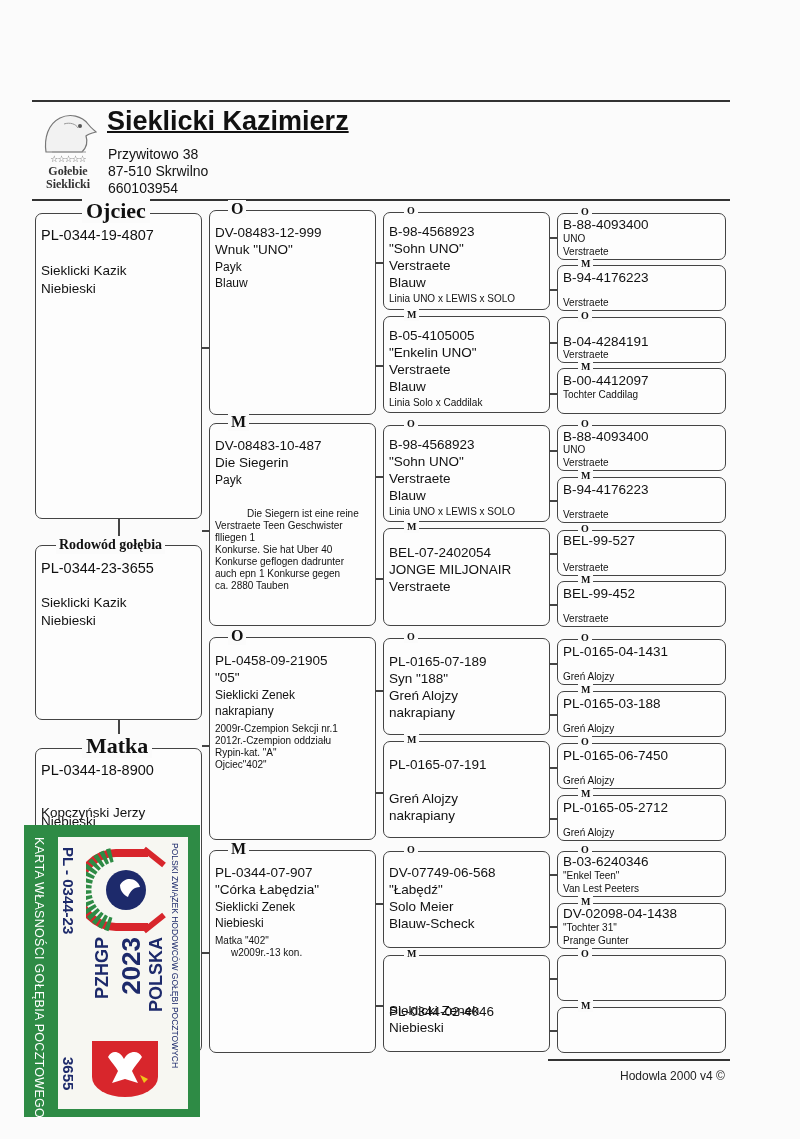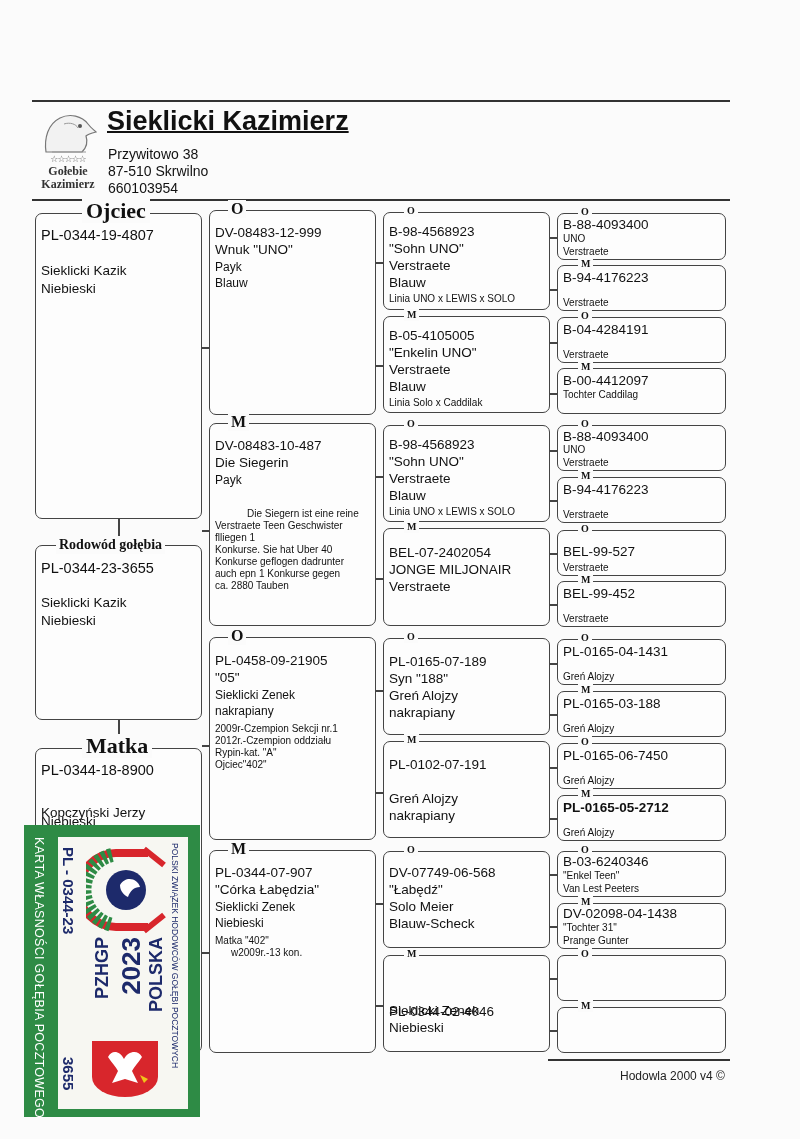--- a/index.html
+++ b/index.html
@@ -46,21 +46,21 @@
 
 <div class="logo">
   <svg width="68" height="48" viewBox="0 0 68 48">
     <path d="M12 44 C10 30 14 16 26 10 C36 5 48 8 54 16 C57 20 60 22 62 24 C58 25 54 26 52 28 C54 34 52 40 48 44 Z" fill="#f2f2f2" stroke="#777" stroke-width="1.2"></path>
     <path d="M30 16 C36 14 42 16 44 20" fill="none" stroke="#999" stroke-width="1"></path>
     <circle cx="46" cy="18" r="2" fill="#555"></circle>
     <path d="M18 44 L52 44" stroke="#999" stroke-width="1"></path>
   </svg>
   <div class="logo-stars">☆☆☆☆☆</div>
   <div class="logo-t1">Gołebie</div>
-  <div class="logo-t2">Kazimierz</div>
+  <div class="logo-t2">Sieklicki</div>
 </div>
 
 <div class="owner-name">Sieklicki Kazimierz</div>
 <div class="owner-line" style="top:146px;">Przywitowo  38</div>
 <div class="owner-line" style="top:163px;">87-510 Skrwilno</div>
 <div class="owner-line" style="top:180px;">660103954</div>
 
 <div class="box" style="left:35px; top:213px; width:167px; height:306px;">
   <span class="tag lg" style="left:46px;">Ojciec</span>
   <div class="line f15" style="top:13px;">PL-0344-19-4807</div>
@@ -176,21 +176,21 @@
 </div>
 <div class="box" style="left:383px; top:638px; width:167px; height:97px;">
   <span class="tag sm" style="left:20px;">O</span>
   <div class="line f14" style="top:15px;">PL-0165-07-189</div>
   <div class="line f14" style="top:32px;">Syn "188"</div>
   <div class="line f14" style="top:49px;">Greń Alojzy</div>
   <div class="line f14" style="top:66px;">nakrapiany</div>
 </div>
 <div class="box" style="left:383px; top:741px; width:167px; height:97px;">
   <span class="tag sm" style="left:20px;">M</span>
-  <div class="line f14" style="top:15px;">PL-0102-07-191</div>
+  <div class="line f14" style="top:15px;">PL-0165-07-191</div>
   <div class="line f14" style="top:49px;">Greń Alojzy</div>
   <div class="line f14" style="top:66px;">nakrapiany</div>
 </div>
 <div class="box" style="left:383px; top:851px; width:167px; height:97px;">
   <span class="tag sm" style="left:20px;">O</span>
   <div class="line f14" style="top:13px;">DV-07749-06-568</div>
   <div class="line f14" style="top:30px;">"Łabędź"</div>
   <div class="line f14" style="top:47px;">Solo  Meier</div>
   <div class="line f14" style="top:64px;">Blauw-Scheck</div>
 </div>
@@ -224,42 +224,42 @@
   <div class="line f11" style="top:19px;">UNO</div>
   <div class="line f11" style="top:32px;">Verstraete</div>
 </div>
 <div class="box" style="left:557px; top:265px; width:169px; height:46px;">
   <span class="tag sm" style="left:20px;">M</span>
   <div class="line f14" style="top:4px;">B-94-4176223</div>
   <div class="line f11" style="top:31px;">Verstraete</div>
 </div>
 <div class="box" style="left:557px; top:317px; width:169px; height:46px;">
   <span class="tag sm" style="left:20px;">O</span>
-  <div class="line f14" style="top:4px;">B-04-4284191</div>
+  <div class="line f14" style="top:16px;">B-04-4284191</div>
   <div class="line f11" style="top:31px;">Verstraete</div>
 </div>
 <div class="box" style="left:557px; top:368px; width:169px; height:46px;">
   <span class="tag sm" style="left:20px;">M</span>
   <div class="line f14" style="top:4px;">B-00-4412097</div>
   <div class="line f11" style="top:20px;">Tochter Caddilag</div>
 </div>
 <div class="box" style="left:557px; top:425px; width:169px; height:46px;">
   <span class="tag sm" style="left:20px;">O</span>
   <div class="line f14" style="top:3px;">B-88-4093400</div>
   <div class="line f11" style="top:18px;">UNO</div>
   <div class="line f11" style="top:31px;">Verstraete</div>
 </div>
 <div class="box" style="left:557px; top:477px; width:169px; height:46px;">
   <span class="tag sm" style="left:20px;">M</span>
   <div class="line f14" style="top:4px;">B-94-4176223</div>
   <div class="line f11" style="top:31px;">Verstraete</div>
 </div>
 <div class="box" style="left:557px; top:530px; width:169px; height:46px;">
   <span class="tag sm" style="left:20px;">O</span>
-  <div class="line f14" style="top:13px;">BEL-99-527</div>
+  <div class="line f14" style="top:2px;">BEL-99-527</div>
   <div class="line f11" style="top:31px;">Verstraete</div>
 </div>
 <div class="box" style="left:557px; top:581px; width:169px; height:46px;">
   <span class="tag sm" style="left:20px;">M</span>
   <div class="line f14" style="top:4px;">BEL-99-452</div>
   <div class="line f11" style="top:31px;">Verstraete</div>
 </div>
 <div class="box" style="left:557px; top:639px; width:169px; height:46px;">
   <span class="tag sm" style="left:20px;">O</span>
   <div class="line f14" style="top:4px;">PL-0165-04-1431</div>
@@ -270,21 +270,21 @@
   <div class="line f14" style="top:4px;">PL-0165-03-188</div>
   <div class="line f11" style="top:31px;">Greń Alojzy</div>
 </div>
 <div class="box" style="left:557px; top:743px; width:169px; height:46px;">
   <span class="tag sm" style="left:20px;">O</span>
   <div class="line f14" style="top:4px;">PL-0165-06-7450</div>
   <div class="line f11" style="top:31px;">Greń Alojzy</div>
 </div>
 <div class="box" style="left:557px; top:795px; width:169px; height:46px;">
   <span class="tag sm" style="left:20px;">M</span>
-  <div class="line f14" style="top:4px;font-weight:bold;">PL-0165-05-2712</div>
+  <div class="line f14" style="top:4px;">PL-0165-05-2712</div>
   <div class="line f11" style="top:31px;">Greń Alojzy</div>
 </div>
 <div class="box" style="left:557px; top:851px; width:169px; height:46px;">
   <span class="tag sm" style="left:20px;">O</span>
   <div class="line f14" style="top:2px;">B-03-6240346</div>
   <div class="line f11" style="top:18px;">"Enkel Teen"</div>
   <div class="line f11" style="top:31px;">Van Lest Peeters</div>
 </div>
 <div class="box" style="left:557px; top:903px; width:169px; height:46px;">
   <span class="tag sm" style="left:20px;">M</span>

